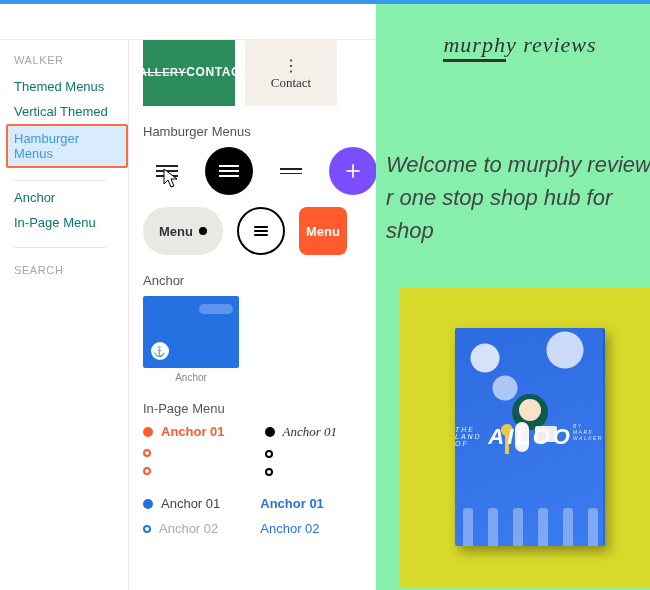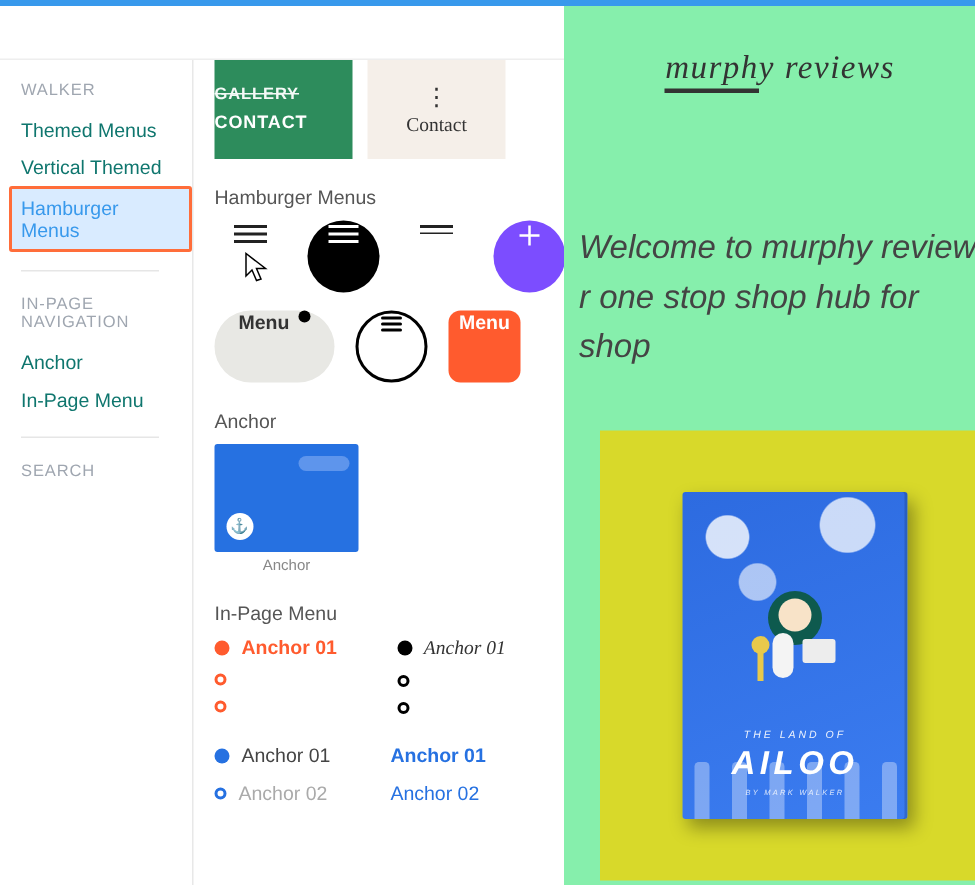--- a/index.html
+++ b/index.html
@@ -9,27 +9,27 @@
   .search-area { display: flex; align-items: center; gap: 6px; color: #777; }
   .panel { display: flex; height: 550px; position: relative; }
   .sidebar { width: 128px; padding: 14px 0 0 14px; font-size: 13px; }
   .cat { color: #9FA6B0; font-size: 11px; letter-spacing: 0.6px; margin: 16px 0 8px; }
   .cat:first-child { margin-top: 0; }
   .side-item { color: #0f766e; padding: 5px 0; cursor: pointer; }
   .side-item.active { color: #3899EC; background: #D9EBFF; border: 2px solid #ff6d3a; border-radius: 2px; padding: 5px 6px; margin-left: -8px; display: inline-block; }
   .divider { border: none; border-top: 1px solid #e6e6e6; margin: 12px 0 4px; width: 92px; }
   .main { flex: 1; border-left: 1px solid #e8e8e8; padding: 0 14px 14px 14px; overflow: hidden; position: relative; }
   .preview-cards { display: flex; gap: 10px; }
-  .card-green { background: #2D8C5C; color: #fff; width: 92px; height: 66px; display: flex; flex-direction: column; justify-content: center; align-items: flex-start; font-weight: 700; font-size: 12px; letter-spacing: 0.6px; line-height: 1.6; font-family: Arial, sans-serif; }
+  .card-green { background: #2D8C5C; color: #fff; width: 92px; height: 66px; display: flex; flex-direction: row; justify-content: center; align-items: center; font-weight: 700; font-size: 12px; letter-spacing: 0.6px; line-height: 1.6; font-family: Arial, sans-serif; }
   .card-green .strike { text-decoration: line-through; font-size: 11px; opacity: 0.95; }
   .card-cream { background: #F5EFE9; color: #333; width: 92px; height: 66px; display: flex; flex-direction: column; justify-content: center; align-items: center; font-family: Georgia, serif; font-size: 13px; }
   .section-head { display: flex; justify-content: space-between; align-items: center; margin: 18px 0 8px; color: #555; }
   .info-icon { width: 14px; height: 14px; border: 1px solid #bbb; border-radius: 50%; display: inline-flex; align-items: center; justify-content: center; font-size: 9px; font-style: italic; font-family: Georgia, serif; color: #888; }
   .grid2 { display: grid; grid-template-columns: repeat(4, 48px); gap: 14px; justify-content: start; margin-top: 8px; }
-  .hb { width: 48px; height: 48px; display: flex; align-items: flex-start; justify-content: center; border-radius: 50%; position: relative; }
+  .hb { width: 48px; height: 48px; display: flex; align-items: center; justify-content: center; border-radius: 50%; position: relative; }
   .hb-lines span { display: block; width: 22px; height: 2px; background: #222; margin: 3px 0; }
   .hb-black { background: #000; }
   .hb-black span { display: block; width: 20px; height: 2px; background: #fff; margin: 3px 0; }
   .hb-thin span { display: block; width: 22px; height: 1.5px; background: #222; margin: 3px 0; }
   .hb-purple { background: #7C4DFF; }
   .hb-purple svg { stroke: #fff; }
   .hb-menu { width: 80px; background: #E8E8E4; border-radius: 28px; font-weight: 700; font-size: 13px; gap: 6px; }
   .hb-menu .dot { width: 8px; height: 8px; background: #000; border-radius: 50%; display: inline-block; }
   .hb-outline { border: 2px solid #000; }
   .hb-outline span { display: block; width: 14px; height: 2px; background: #000; margin: 2px 0; border-radius: 1px; }
@@ -51,21 +51,21 @@
   .dot-out-b { width: 8px; height: 8px; border-radius: 50%; border: 2px solid #2671E1; }
   .tx-orange { color: #FF5B2E; font-weight: 700; }
   .tx-serif { font-family: Georgia, serif; font-style: italic; }
   .tx-blue { color: #2671E1; font-weight: 700; }
   .canvas { position: absolute; left: 376px; top: 4px; width: 288px; height: 586px; background: #86efac; overflow: hidden; font-style: italic; }
   .site-title { text-align: center; font-family: Georgia, serif; font-size: 22px; color: #333; padding-top: 28px; letter-spacing: 1px; }
   .site-title .ul { position: relative; display: inline-block; }
   .site-title .ul::after { content: ""; position: absolute; left: 0; right: 0; bottom: -4px; height: 3px; background: #333; }
   .hero-text { font-size: 22px; color: #444; line-height: 1.5; padding: 90px 0 0 10px; }
   .book-wrap { background: #D8D92A; margin: 40px 0 0 24px; width: 260px; height: 300px; display: flex; align-items: center; justify-content: center; }
-  .book { width: 150px; height: 218px; background: linear-gradient(160deg, #2D6BE0, #3B7CF0); border-radius: 2px; box-shadow: 4px 6px 12px rgba(0,0,0,0.35), -2px 0 0 rgba(0,0,0,0.15) inset; position: relative; overflow: hidden; display: flex; flex-direction: column; justify-content: flex-end; align-items: center; color: #fff; }
+  .book { width: 150px; height: 218px; background: linear-gradient(160deg, #2D6BE0, #3B7CF0); border-radius: 2px; box-shadow: 4px 6px 12px rgba(0,0,0,0.35), -2px 0 0 rgba(0,0,0,0.15) inset; position: relative; overflow: hidden; display: flex; flex-direction: row; justify-content: flex-end; align-items: center; color: #fff; }
   .book .clouds { position: absolute; inset: 0; background:
      radial-gradient(circle at 30px 30px, rgba(255,255,255,0.8) 14px, transparent 15px),
      radial-gradient(circle at 110px 22px, rgba(255,255,255,0.75) 18px, transparent 19px),
      radial-gradient(circle at 50px 60px, rgba(255,255,255,0.6) 12px, transparent 13px); }
   .book .char { position: absolute; top: 48px; left: 0; right: 0; display: flex; justify-content: center; }
   .book .t1 { font-size: 7px; letter-spacing: 2px; opacity: 0.9; margin-bottom: 2px; z-index: 2; }
   .book .t2 { font-size: 22px; font-weight: 800; letter-spacing: 3px; font-family: Arial Black, Arial, sans-serif; z-index: 2; }
   .book .t3 { font-size: 5px; letter-spacing: 1.5px; opacity: 0.8; margin: 4px 0 14px; z-index: 2; }
   .book .columns { position: absolute; bottom: 0; left: 0; right: 0; height: 38px; display: flex; justify-content: space-around; opacity: 0.35; }
   .book .columns span { width: 10px; background: #fff; border-radius: 3px 3px 0 0; }
@@ -86,21 +86,20 @@
   <span>✕</span>
 </div>
 
 <div class="panel">
   <div class="sidebar">
     <div class="cat">WALKER</div>
     <div class="side-item">Themed Menus</div>
     <div class="side-item">Vertical Themed</div>
     <div class="side-item active">Hamburger Menus</div>
     <hr class="divider">
-    <div class="cat">IN-PAGE NAVIGATION</div>
     <div class="side-item">Anchor</div>
     <div class="side-item">In-Page Menu</div>
     <hr class="divider">
     <div class="cat">SEARCH</div>
   </div>
 
   <div class="main">
     <div class="preview-cards">
       <div class="card-green">
         <span class="strike">GALLERY</span>

